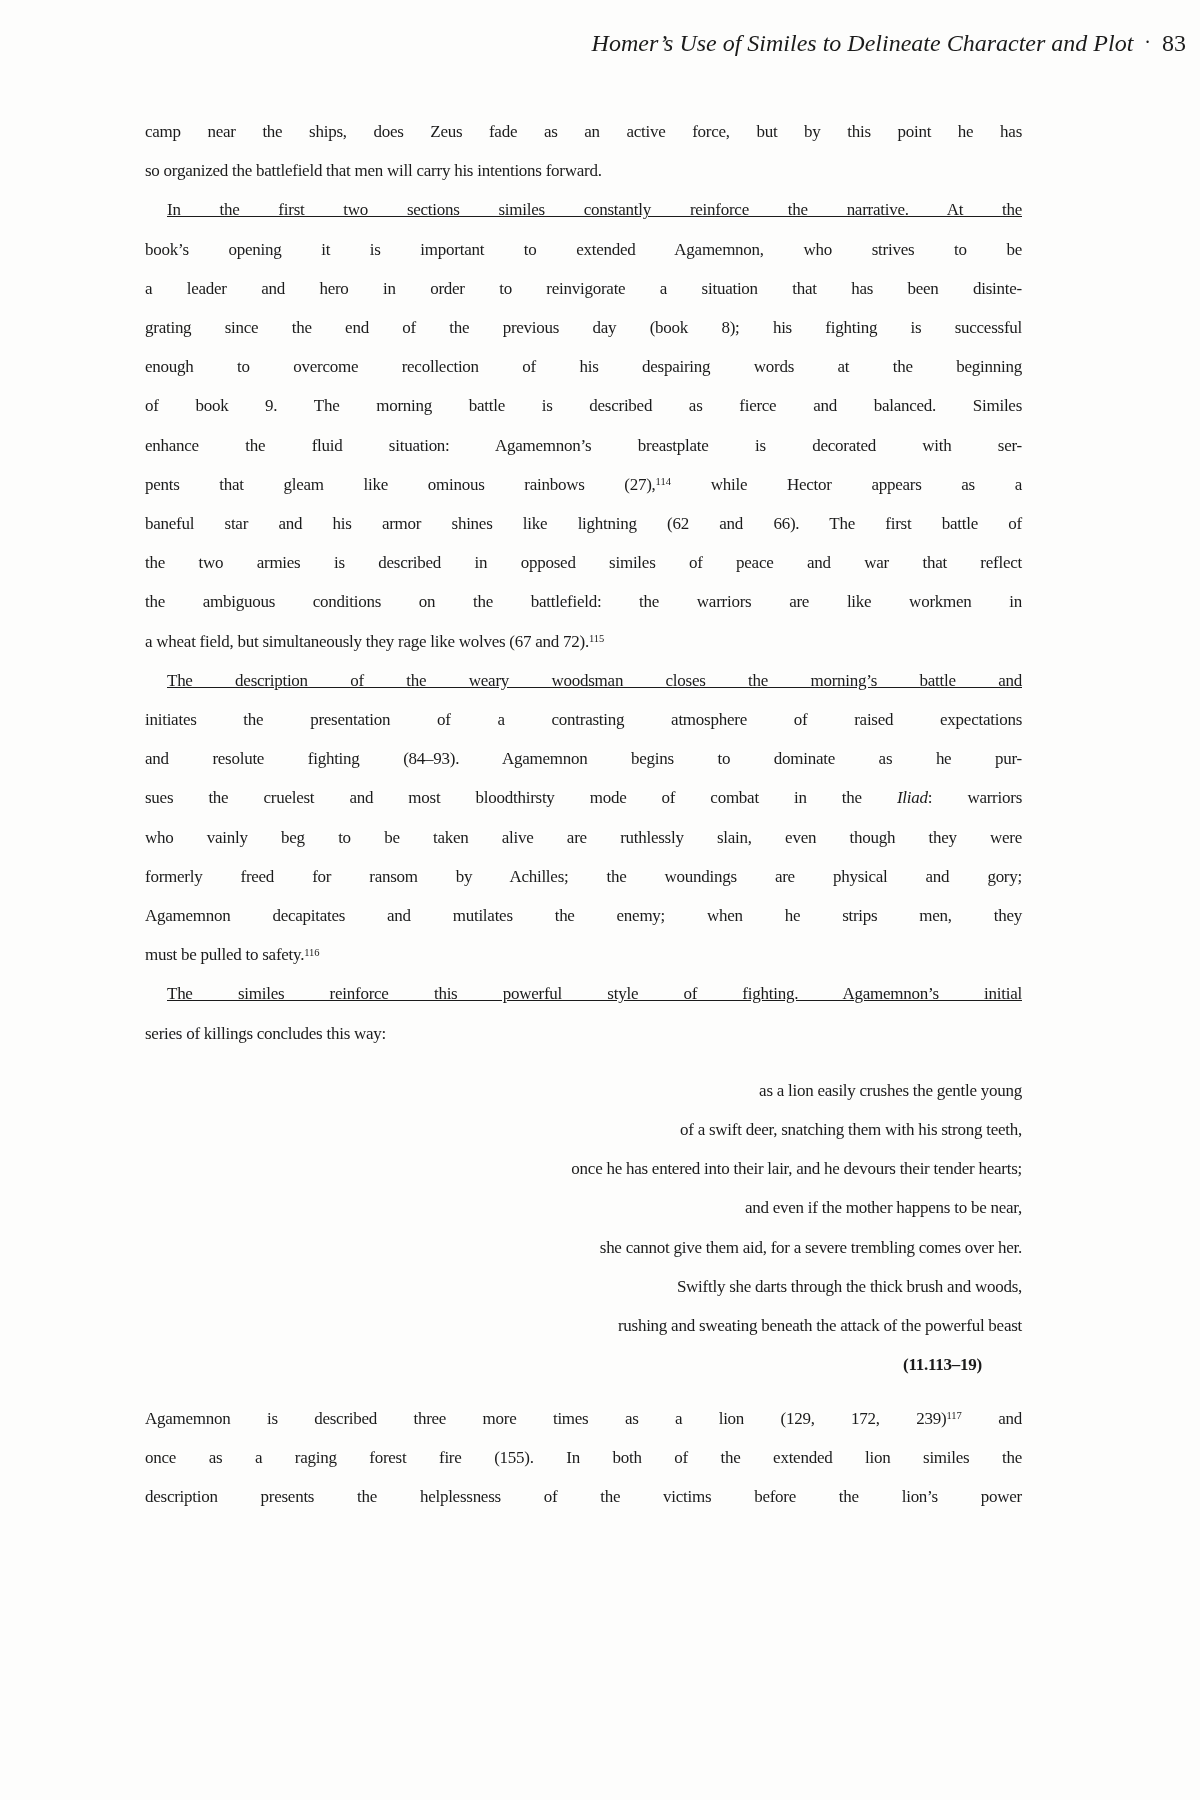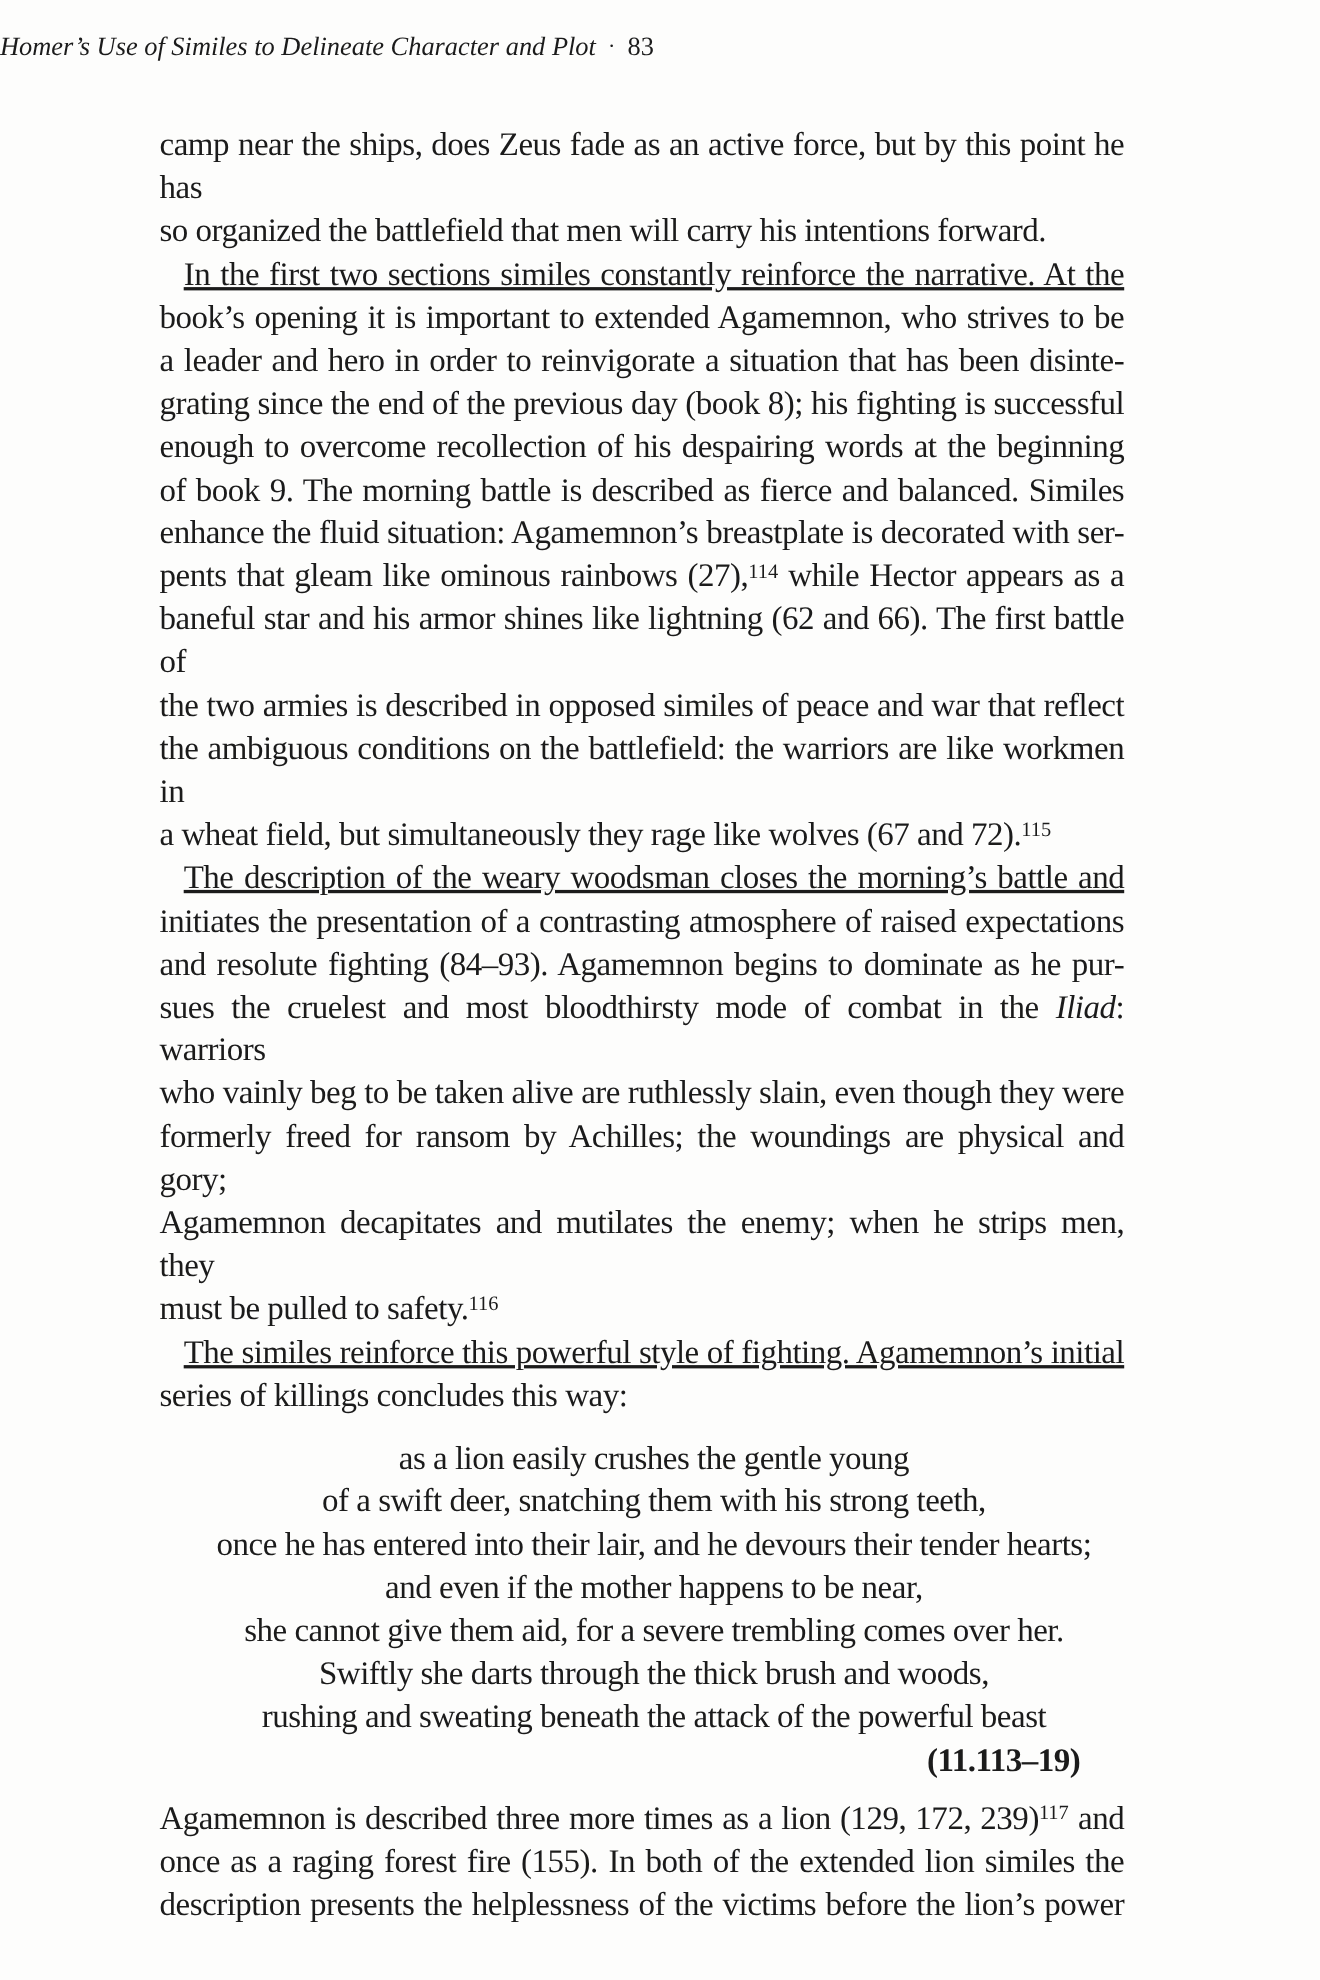--- a/index.html
+++ b/index.html
@@ -18,21 +18,21 @@
     height: 1800px;
     background: #fdfdfc;
     color: #1b1b1b;
     overflow: hidden;
   }
   .text-block {
     position: absolute;
     left: 145px;
     top: 112px;
     width: 877px;
-    font-size: 30px;
+    font-size: 17px;
     line-height: 39.2px;
     letter-spacing: -0.015em;
   }
   .para { margin: 0; }
   .line {
     white-space: nowrap;
   }
   .line.j {
     white-space: normal;
     text-align: justify;
@@ -40,38 +40,39 @@
   }
   .line.indent {
     text-indent: 22px;
     text-decoration: underline;
   }
   .verse {
     margin-top: 18px;
     margin-bottom: 14px;
     padding-left: 22px;
   }
-  .verse .line { text-align: center; }
+  .verse .line { text-align: right; }
   .citation-line {
     text-align: right;
     padding-right: 40px;
     font-weight: bold;
   }
   sup {
     font-size: 0.62em;
     line-height: 0;
     position: relative;
     top: -0.45em;
     vertical-align: baseline;
     letter-spacing: 0;
     text-align: right;
   }
   em { font-style: italic; }
   .running-footer {
     margin-top: 23px;
+    text-align: right;
     padding-right: 14px;
     font-size: 24px;
     line-height: 39.2px;
   }
   .running-footer .rt {
     font-style: italic;
   }
   .running-footer .sep {
     font-style: normal;
     margin: 0 11px;

